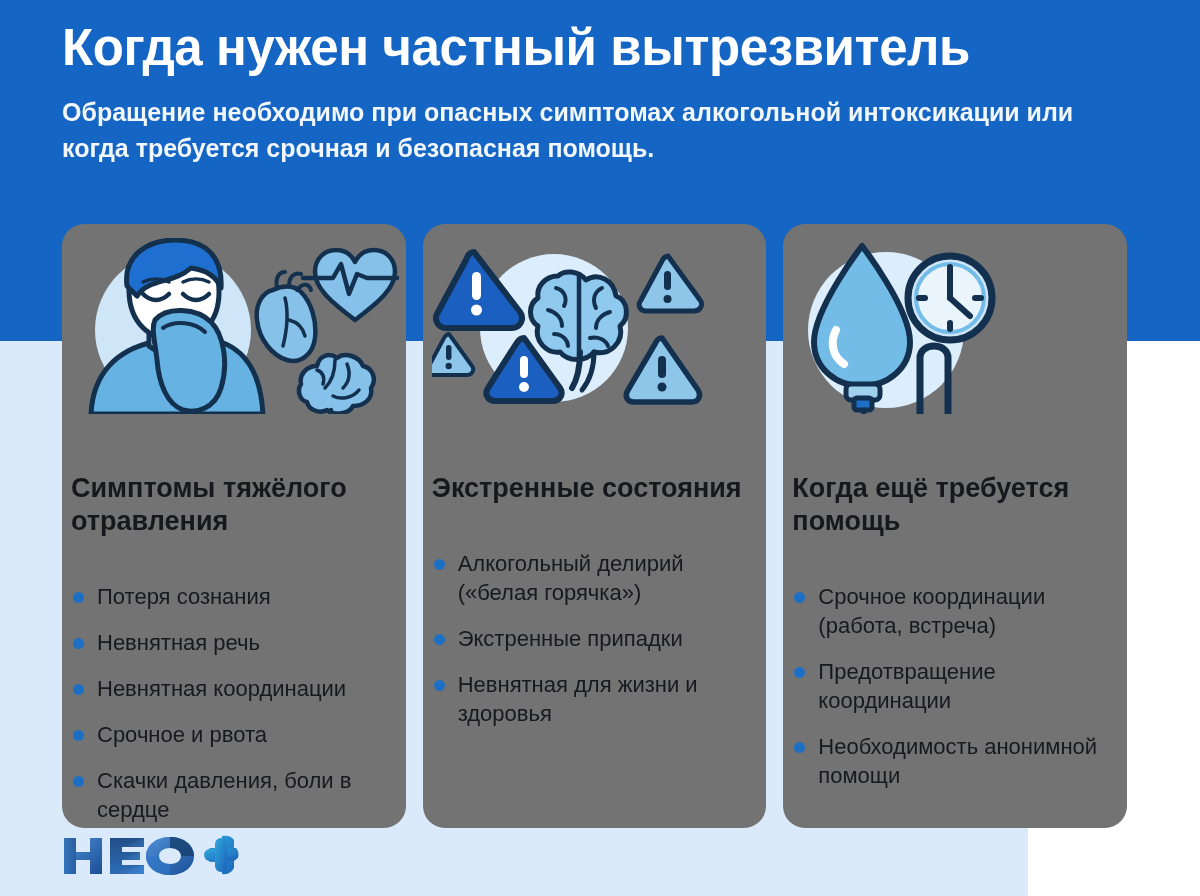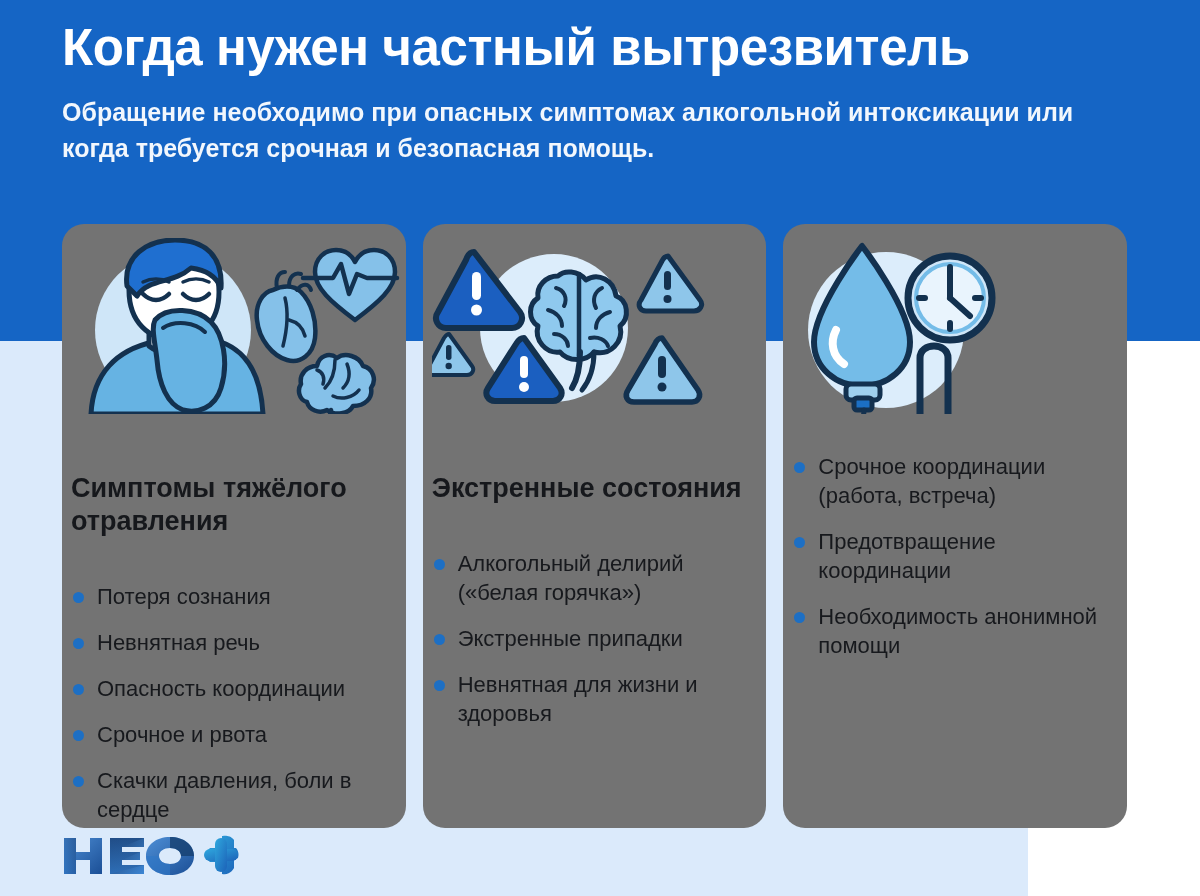--- a/index.html
+++ b/index.html
@@ -176,21 +176,21 @@
             <path d="M52 34 C56 44 54 52 48 58" fill="none" stroke="#13314F" stroke-width="3.5" stroke-linecap="round"></path>
             <path d="M38 66 C46 70 58 68 64 60" fill="none" stroke="#13314F" stroke-width="3.5" stroke-linecap="round"></path>
             <path d="M36 80 C34 92 32 100 30 108" fill="none" stroke="#13314F" stroke-width="4.5" stroke-linecap="round"></path>
           </g>
         </svg>
       </div>
       <h2 class="card-title">Симптомы тяжёлого отравления</h2>
       <ul class="card-list">
         <li>Потеря сознания</li>
         <li>Невнятная речь</li>
-        <li>Опасность координации</li>
+        <li>Невнятная координации</li>
         <li>Срочное и рвота</li>
         <li>Скачки давления, боли в сердце</li>
       </ul>
     </div>
 
     <div class="card">
       <div class="card-art">
         <svg width="330" height="176" viewBox="0 0 330 176" xmlns="http://www.w3.org/2000/svg">
           <circle cx="122" cy="90" r="74" fill="#DCEDFB"></circle>
 
@@ -267,20 +267,21 @@
             <circle cx="46" cy="46" r="34" fill="#E9F4FD" stroke="#74BCE8" stroke-width="4"></circle>
             <rect x="43" y="12" width="6" height="12" rx="3" fill="#13314F"></rect>
             <rect x="43" y="68" width="6" height="12" rx="3" fill="#13314F"></rect>
             <rect x="12" y="43" width="12" height="6" rx="3" fill="#13314F"></rect>
             <rect x="68" y="43" width="12" height="6" rx="3" fill="#13314F"></rect>
             <path d="M46 46 L46 22" stroke="#13314F" stroke-width="6" stroke-linecap="round"></path>
             <path d="M46 46 L66 64" stroke="#13314F" stroke-width="6" stroke-linecap="round"></path>
           </g>
         </svg>
       </div>
+      <h2 class="card-title">Когда ещё требуется помощь</h2>
       <ul class="card-list">
         <li>Срочное координации (работа, встреча)</li>
         <li>Предотвращение координации</li>
         <li>Необходимость анонимной помощи</li>
       </ul>
     </div>
 
   </div>
 
   <div class="logo">

